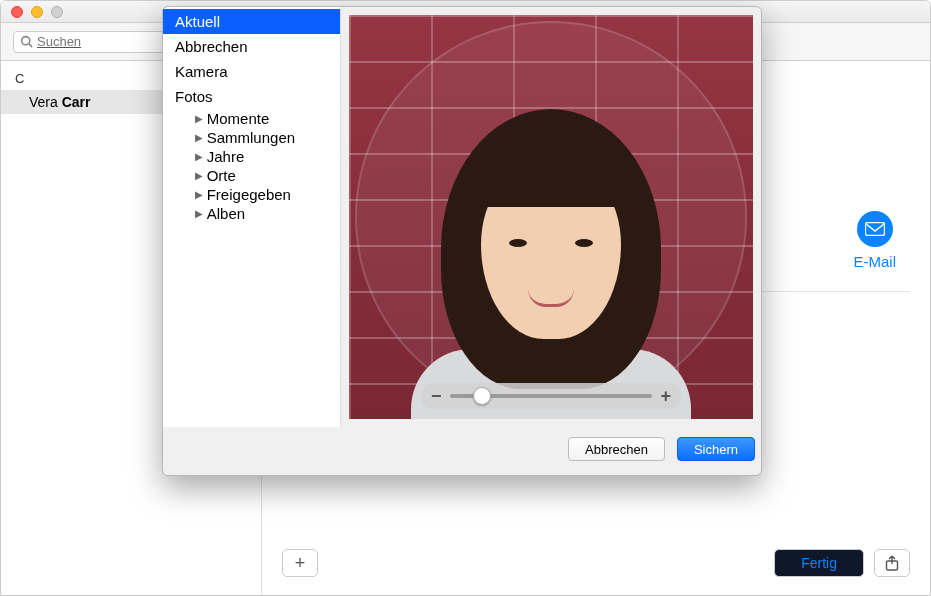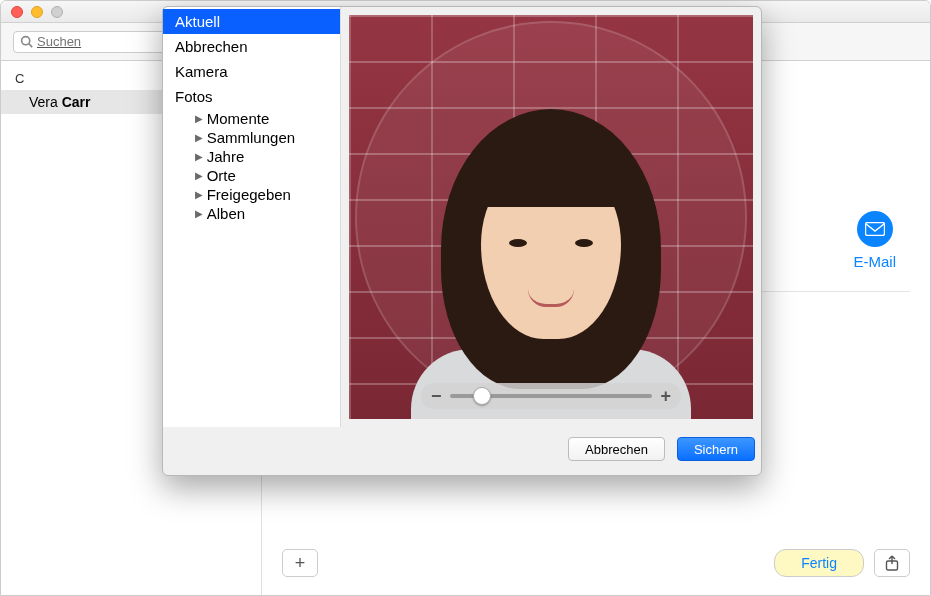--- a/index.html
+++ b/index.html
@@ -28,21 +28,21 @@
     
     .main-area { flex: 1; position: relative; background: #fff; border-left: 1px solid #e0e0e0; }
     
     .email-badge { position: absolute; top: 150px; right: 34px; text-align: center; }
     .email-circle { width: 36px; height: 36px; border-radius: 50%; background: #0a84ff; display: flex; align-items: center; justify-content: center; margin: 0 auto 6px; }
     .email-label { font-size: 15px; color: #0a84ff; }
     
     .bottom-bar { position: absolute; bottom: 18px; left: 0; right: 0; display: flex; align-items: center; padding: 0 20px; }
     .add-btn { width: 36px; height: 28px; border: 1px solid #ccc; border-radius: 5px; background: #fff; display: flex; align-items: center; justify-content: center; font-size: 18px; color: #555; }
     .spacer { flex: 1; }
-    .done-btn { height: 28px; padding: 0 26px; border: 1px solid #ccc; border-radius: 12px; background: #fef9c3; color: #0a84ff; font-size: 14px; margin-right: 10px; }
+    .done-btn { height: 28px; padding: 0 26px; border: 1px solid #ccc; border-radius: 5px; background: #0f172a; color: #0a84ff; font-size: 14px; margin-right: 10px; }
     .share-btn { width: 36px; height: 28px; border: 1px solid #ccc; border-radius: 5px; background: #fff; display: flex; align-items: center; justify-content: center; }
     
     .divider { position: absolute; top: 230px; left: 0; right: 0; margin: 0 20px; border-top: 1px solid #e4e4e4; }
     
     
     .popover { position: absolute; top: 6px; left: 162px; width: 600px; background: #f0f0f0; border: 1px solid #b8b8b8; border-radius: 6px; box-shadow: 0 12px 32px rgba(0,0,0,0.35); }
     .popover-inner { display: flex; }
     .po-sidebar { width: 180px; background: #fff; border-right: 1px solid #dcdcdc; border-radius: 6px 0 0 0; padding-top: 2px; }
     .po-item { font-size: 15px; padding: 4px 12px; cursor: default; }
     .po-item.selected { background: #0a60ff; color: #fff; }

